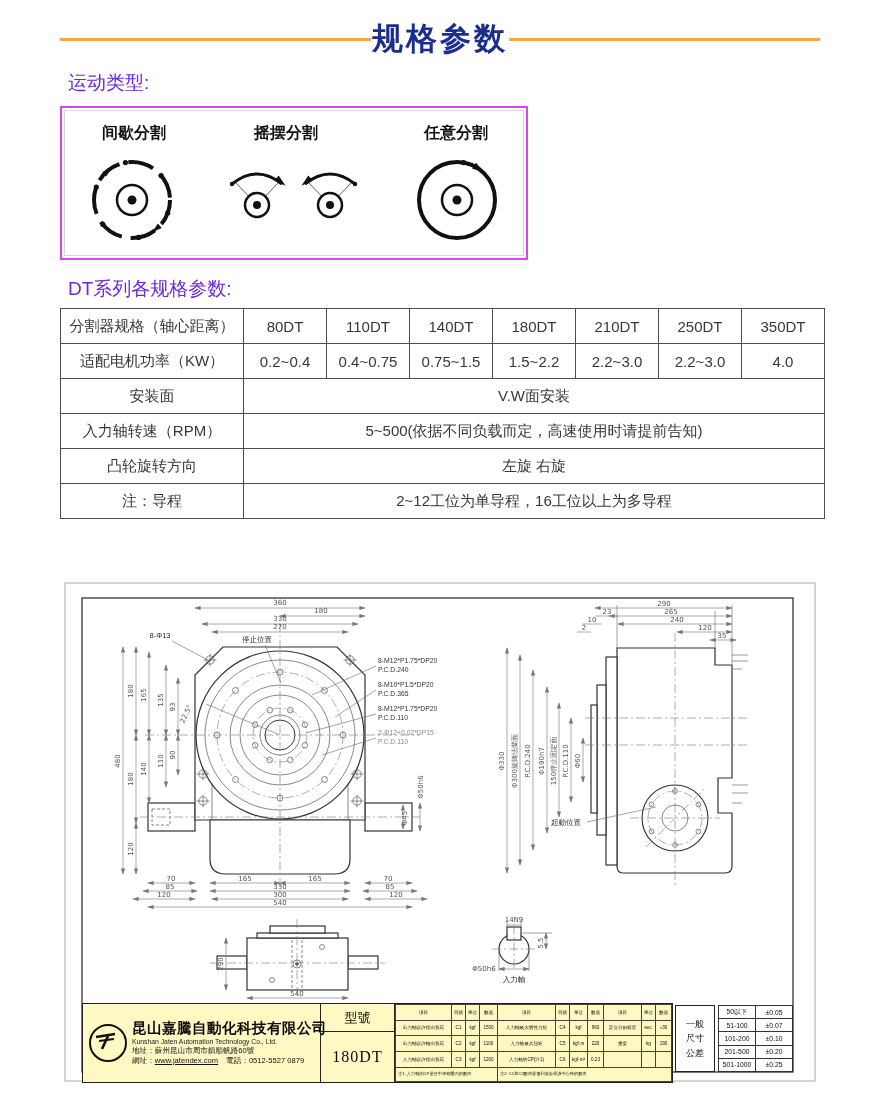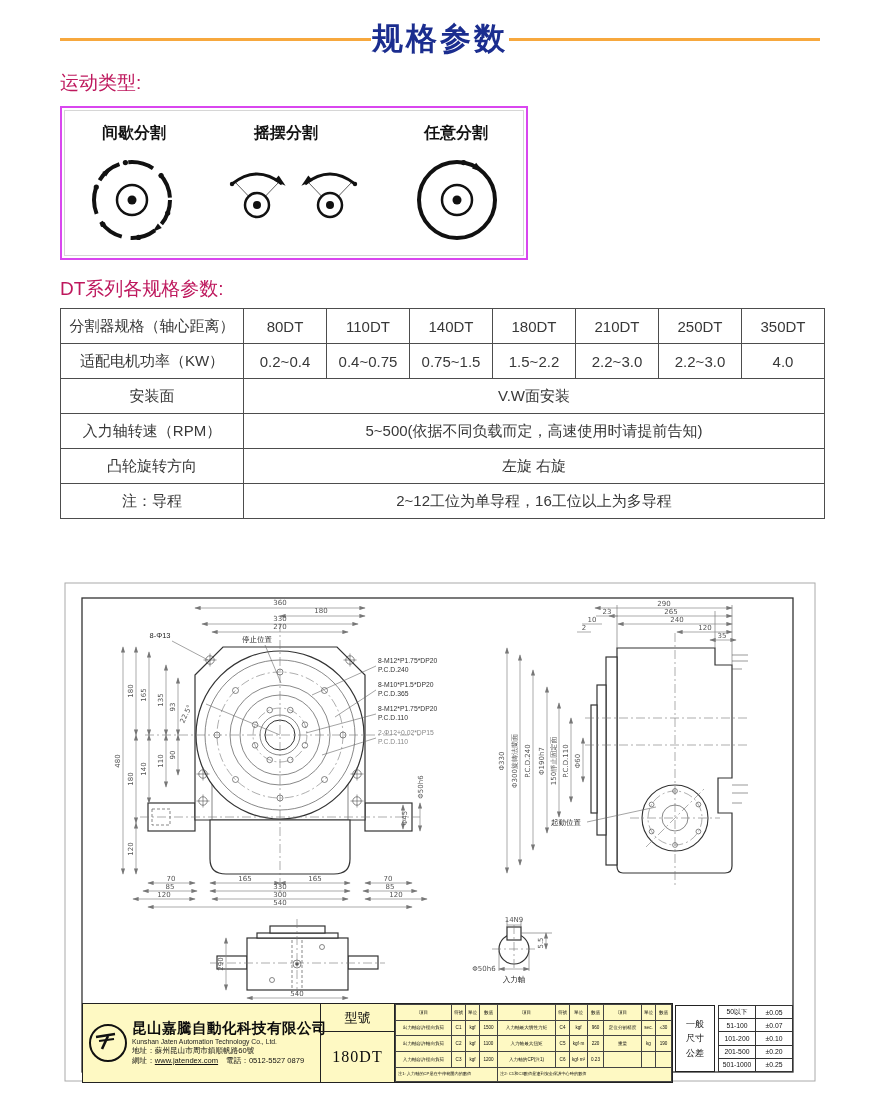--- a/index.html
+++ b/index.html
@@ -4,21 +4,21 @@
 <style>
   html,body{margin:0;padding:0;background:#fff;}
   #page{position:relative;width:877px;height:1098px;background:#ffffff;overflow:hidden;
         font-family:"Liberation Sans","DejaVu Sans",sans-serif;color:#222;}
 
   
   .hdr{position:absolute;left:60px;top:18px;width:760px;display:flex;align-items:center;gap:1px;}
   .hdr .oline{flex:1;height:3px;background:#F7A83E;}
   .hdr .title{font-size:31px;font-weight:bold;color:#1B2D8F;letter-spacing:3px;white-space:nowrap;}
 
-  .sec-label{position:absolute;left:60px;font-size:19px;color:#be185d;}
+  .sec-label{position:absolute;left:68px;font-size:19px;color:#6d28d9;}
   .sec-motion{top:70px;}
   .sec-spec{top:276px;}
 
   
   .motion-box{position:absolute;left:60px;top:106px;width:464px;height:150px;
               border:2px solid #d946ef;box-shadow:inset 0 0 0 2px #ffffff,inset 0 0 0 3px #d6d6d6;background:#fff;}
 
   
   .spec-table{position:absolute;left:60px;top:308px;width:765px;border-collapse:collapse;table-layout:fixed;}
   .spec-table td{border:1.5px solid #4d4d4d;height:32px;text-align:center;

